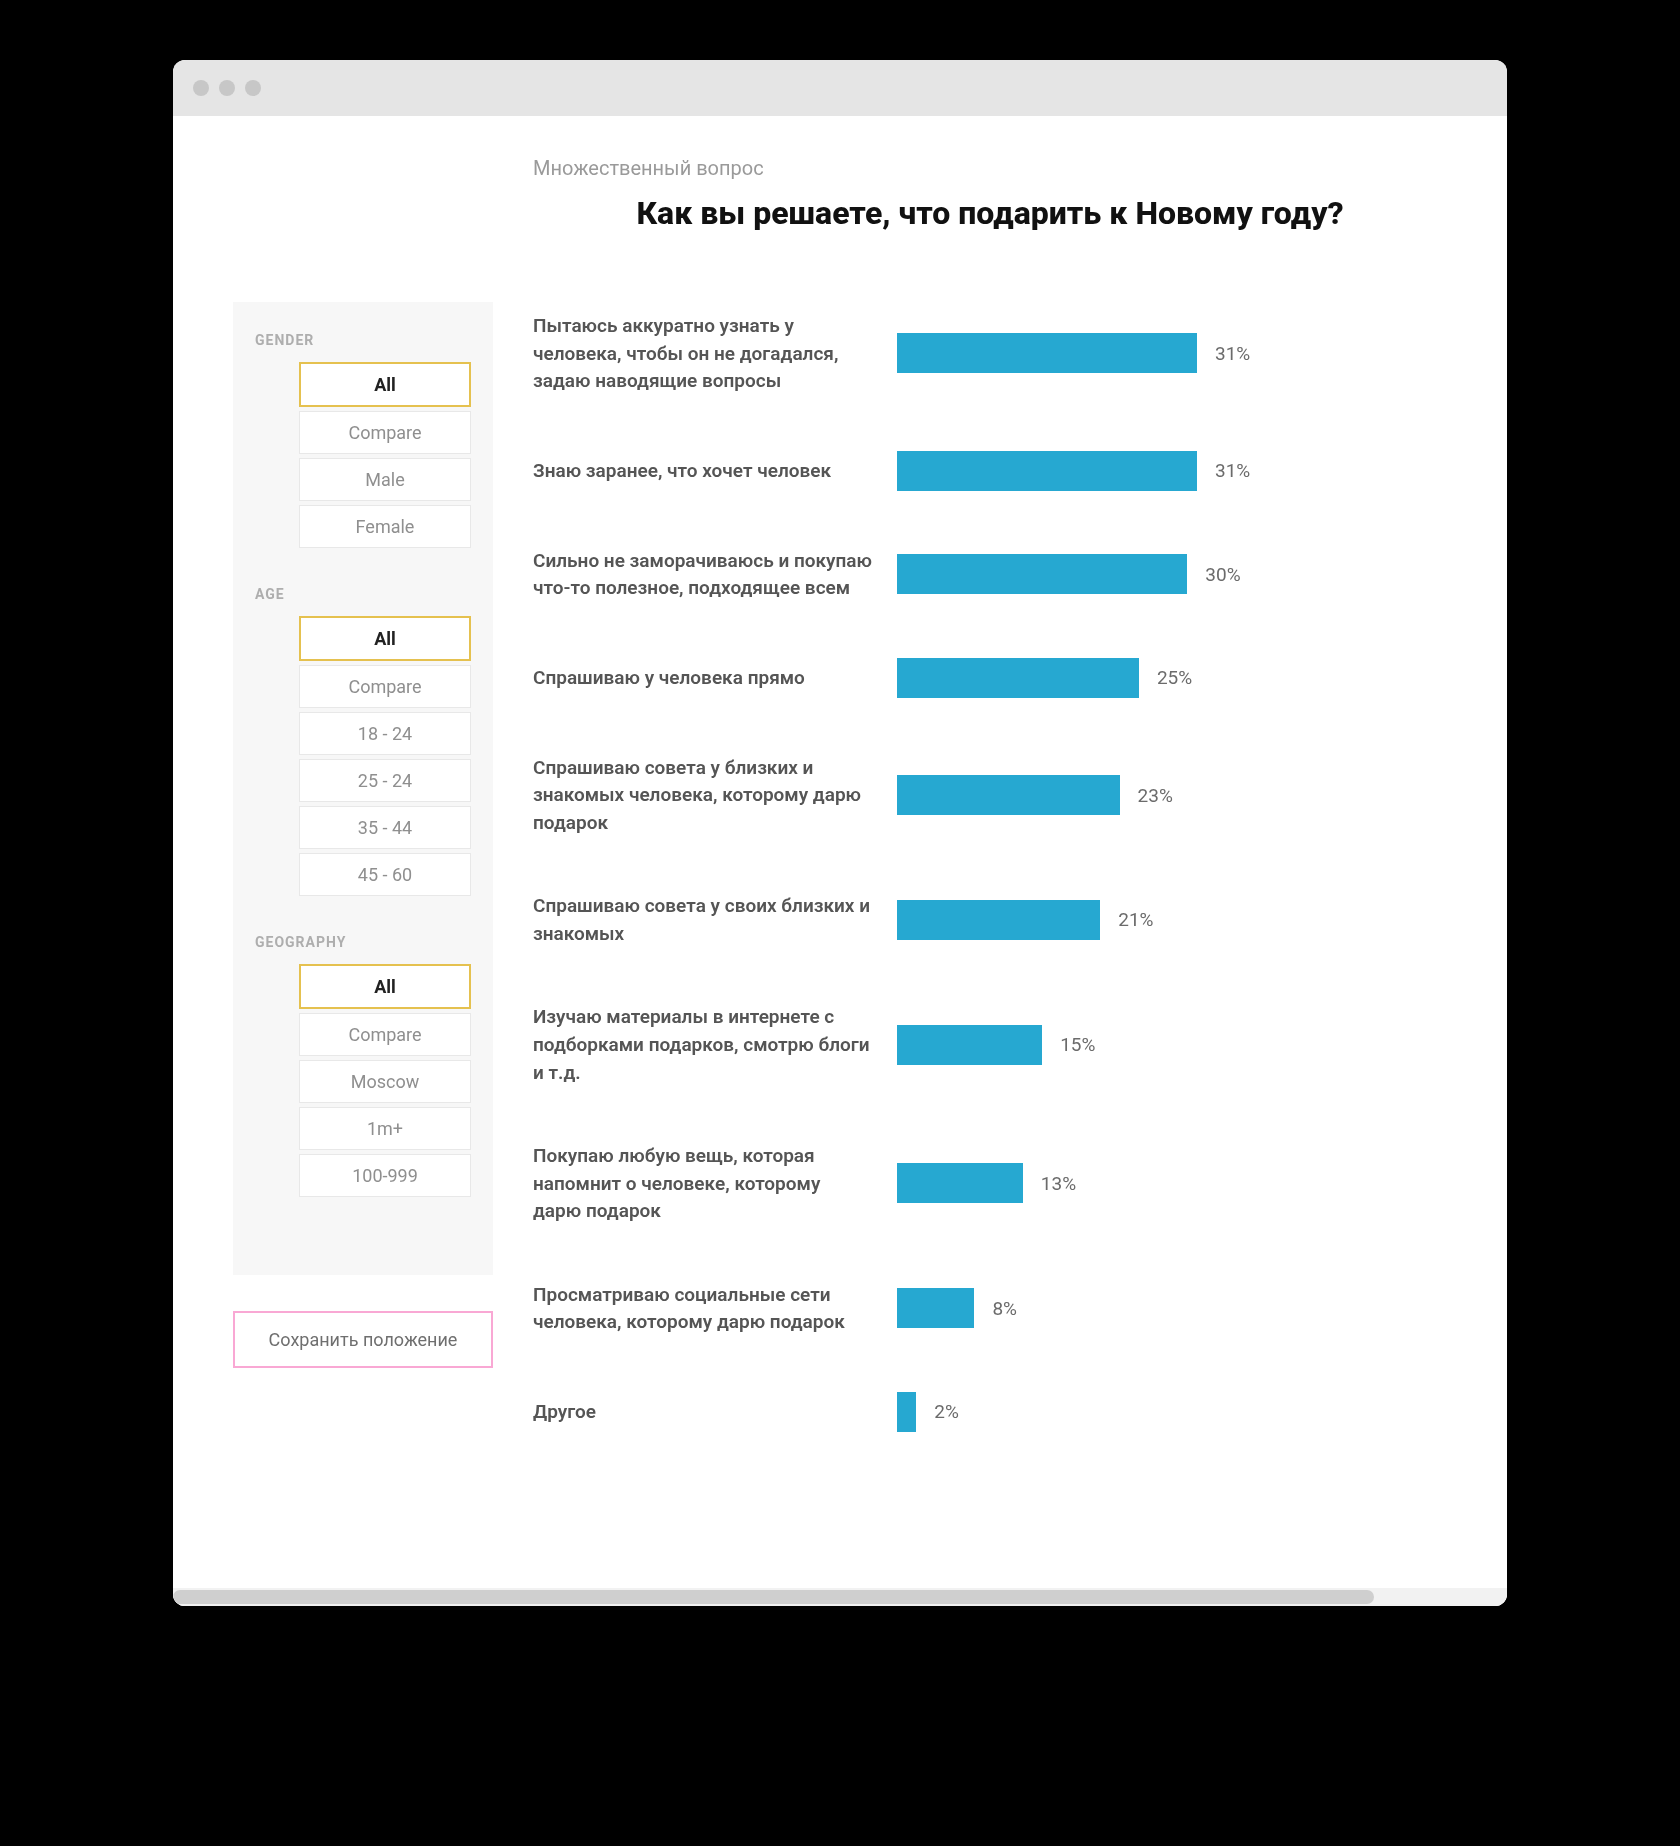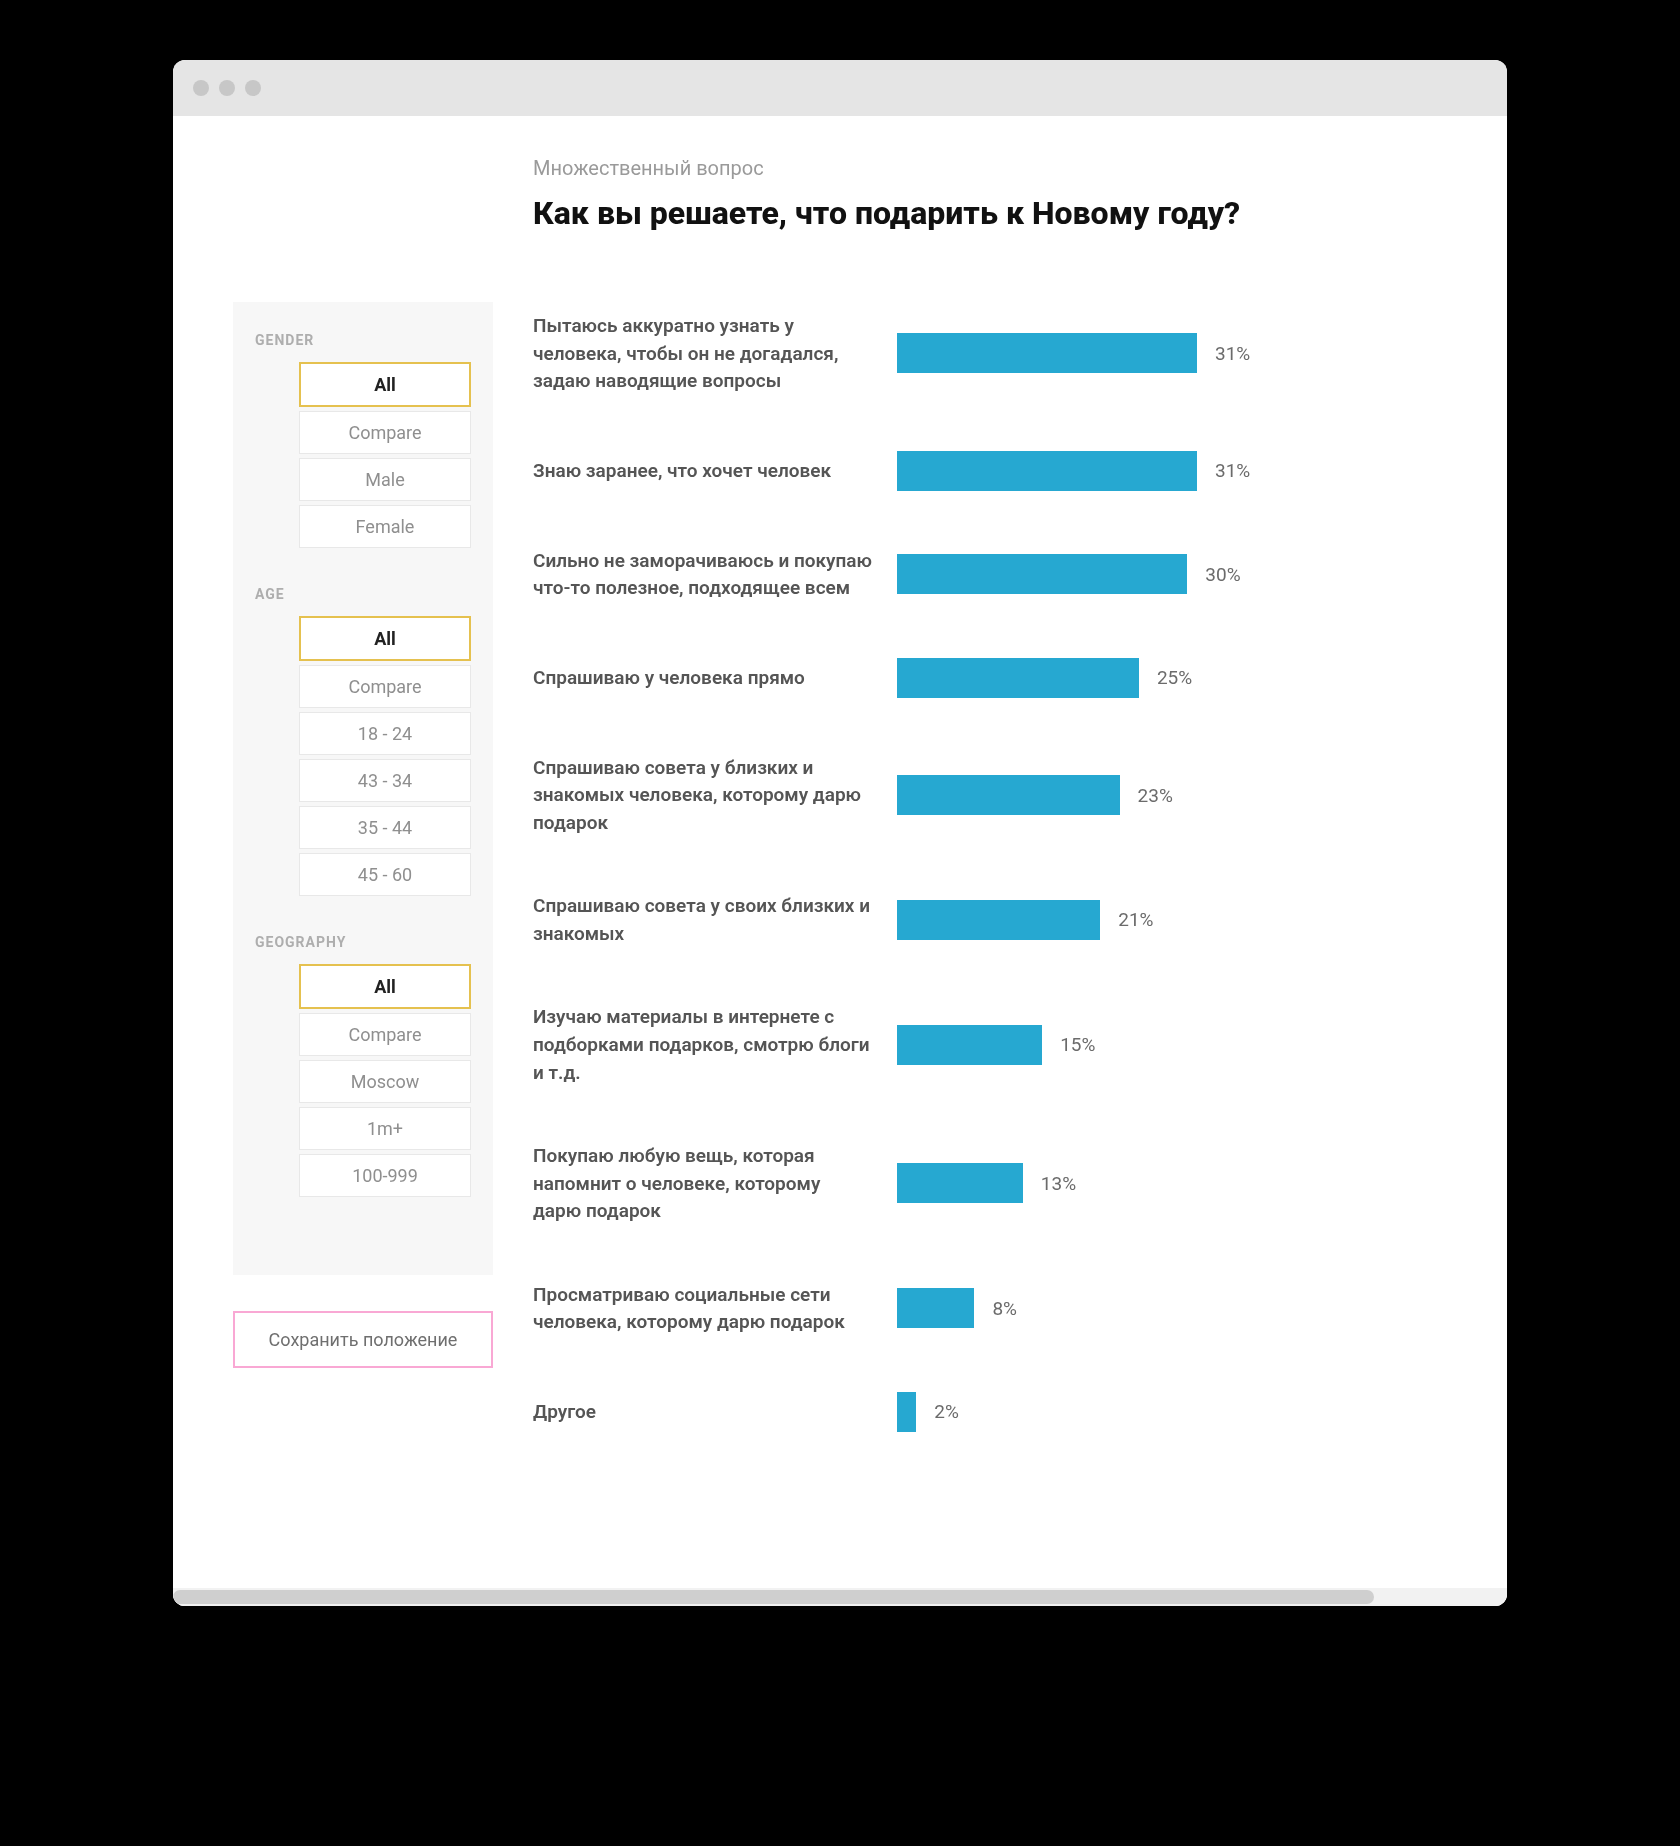--- a/index.html
+++ b/index.html
@@ -49,20 +49,21 @@
   }
   .subtitle {
     color: #9a9a9a;
     font-size: 20px;
     margin-bottom: 14px;
   }
   .title {
     font-size: 32px;
     font-weight: 800;
     color: #111;
+    text-align: center;
   }
   
   .sidebar {
     background: #f7f7f7;
     padding: 30px 22px 40px;
   }
   .filter-group { margin-bottom: 38px; }
   .filter-label {
     font-size: 14px;
     letter-spacing: 1px;
@@ -181,21 +182,21 @@
                 <div class="filter-option">Male</div>
                 <div class="filter-option">Female</div>
               </div>
             </div>
             <div class="filter-group">
               <div class="filter-label">AGE</div>
               <div class="filter-options">
                 <div class="filter-option active">All</div>
                 <div class="filter-option">Compare</div>
                 <div class="filter-option">18 - 24</div>
-                <div class="filter-option">43 - 34</div>
+                <div class="filter-option">25 - 24</div>
                 <div class="filter-option">35 - 44</div>
                 <div class="filter-option">45 - 60</div>
               </div>
             </div>
             <div class="filter-group">
               <div class="filter-label">GEOGRAPHY</div>
               <div class="filter-options">
                 <div class="filter-option active">All</div>
                 <div class="filter-option">Compare</div>
                 <div class="filter-option">Moscow</div>

